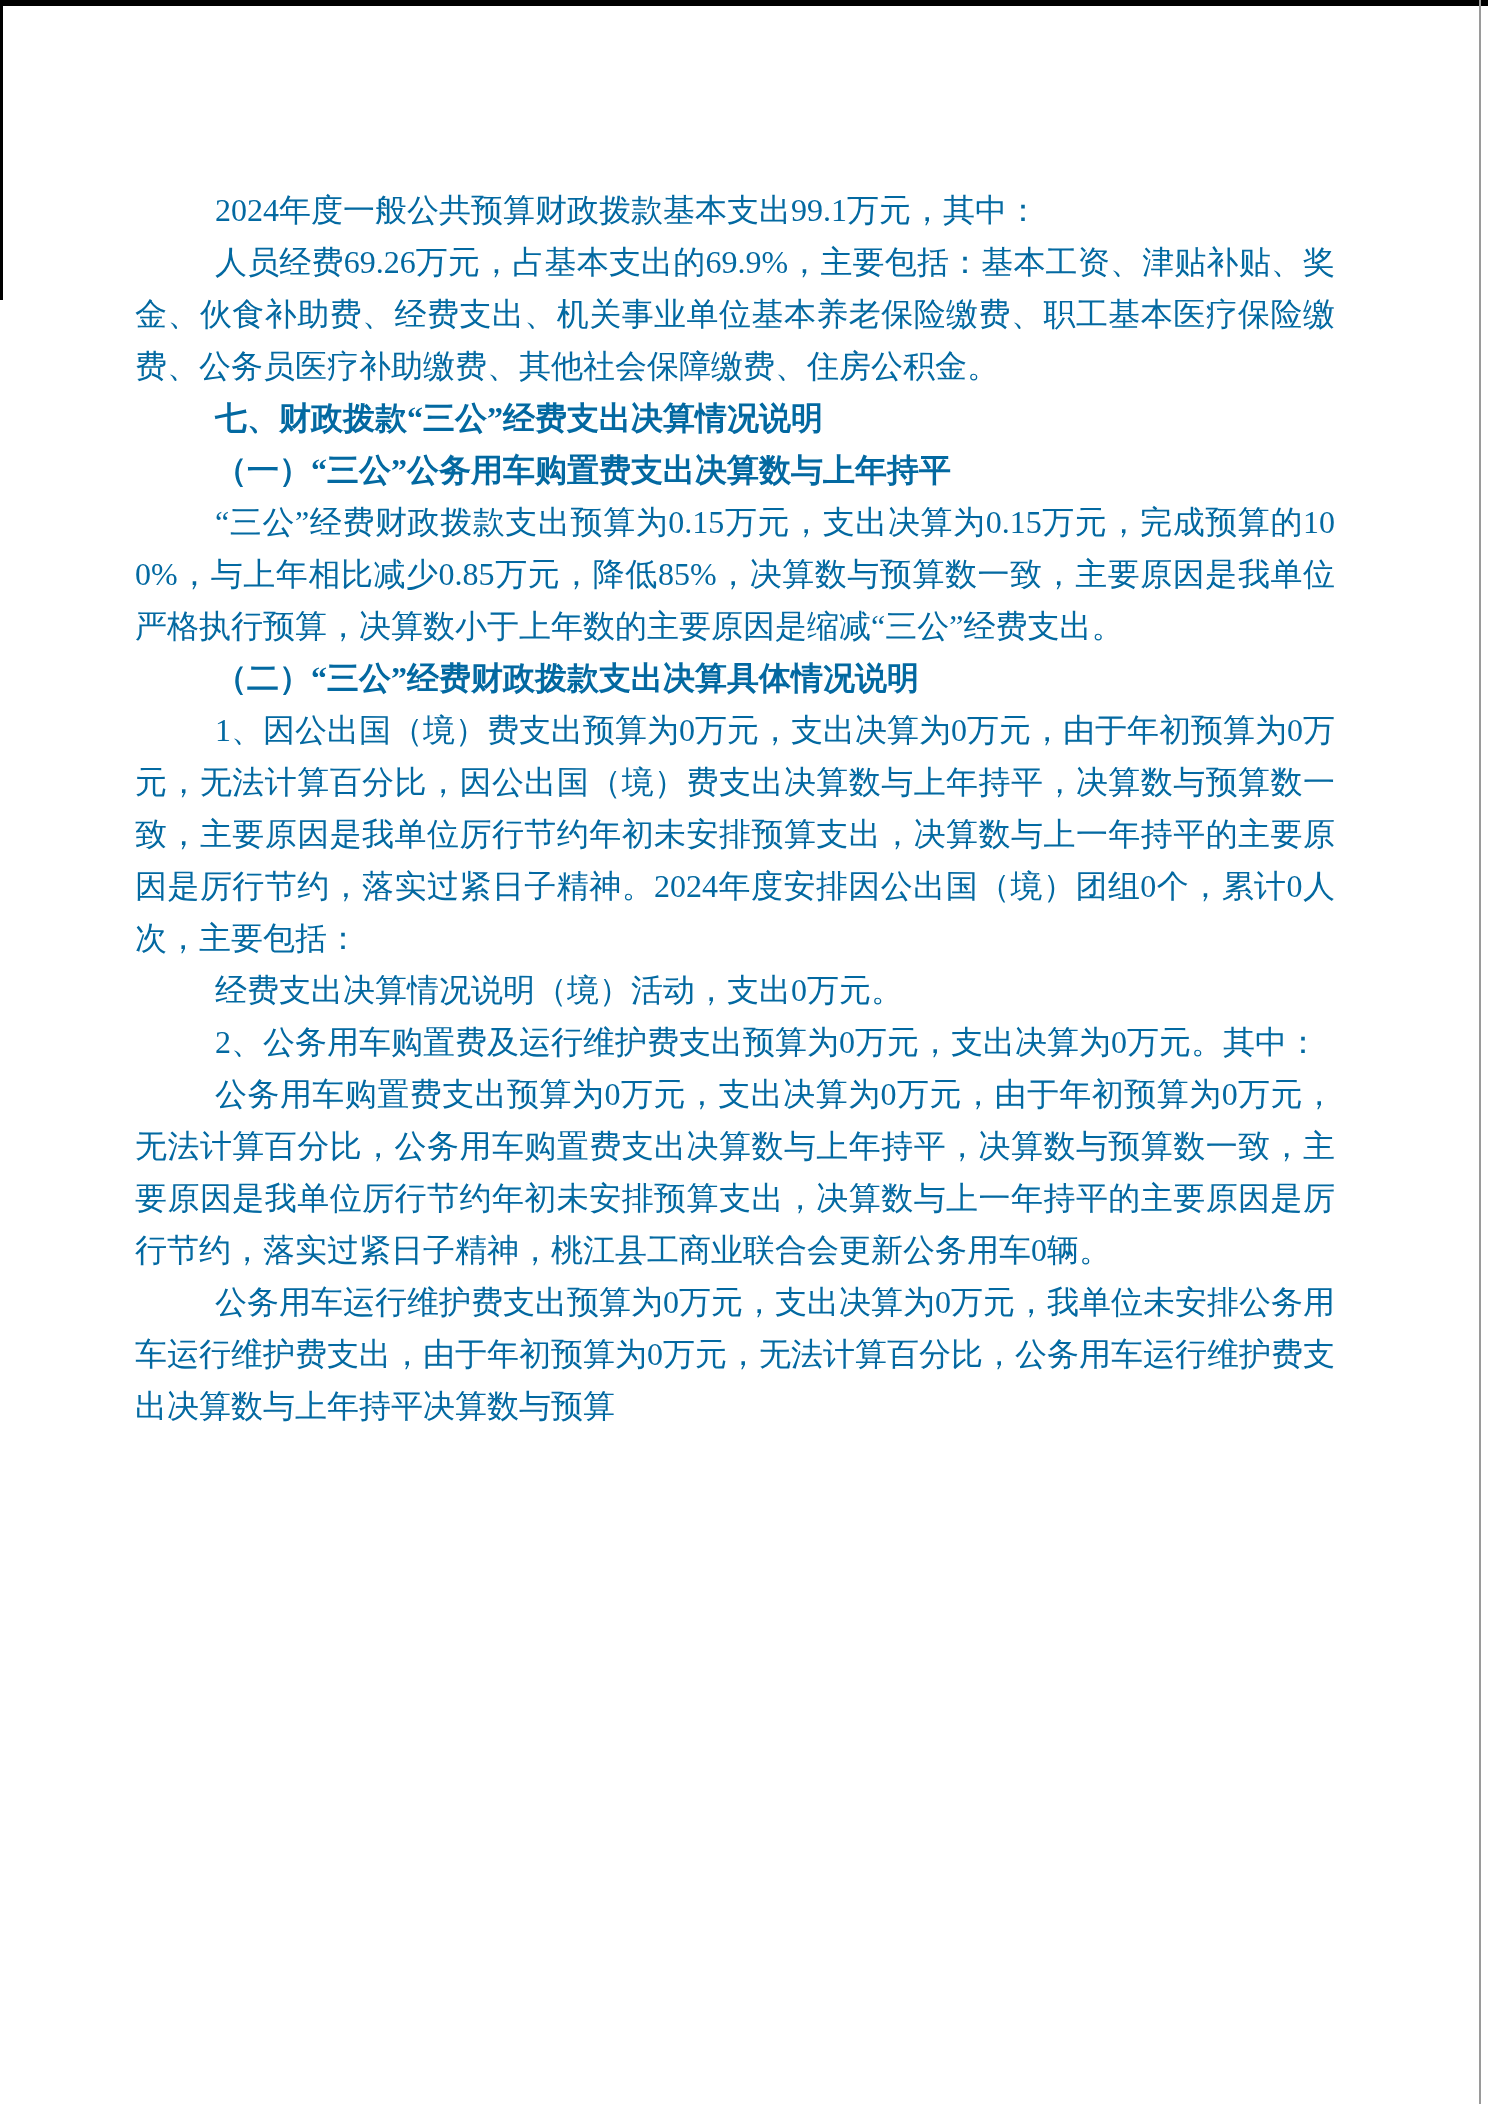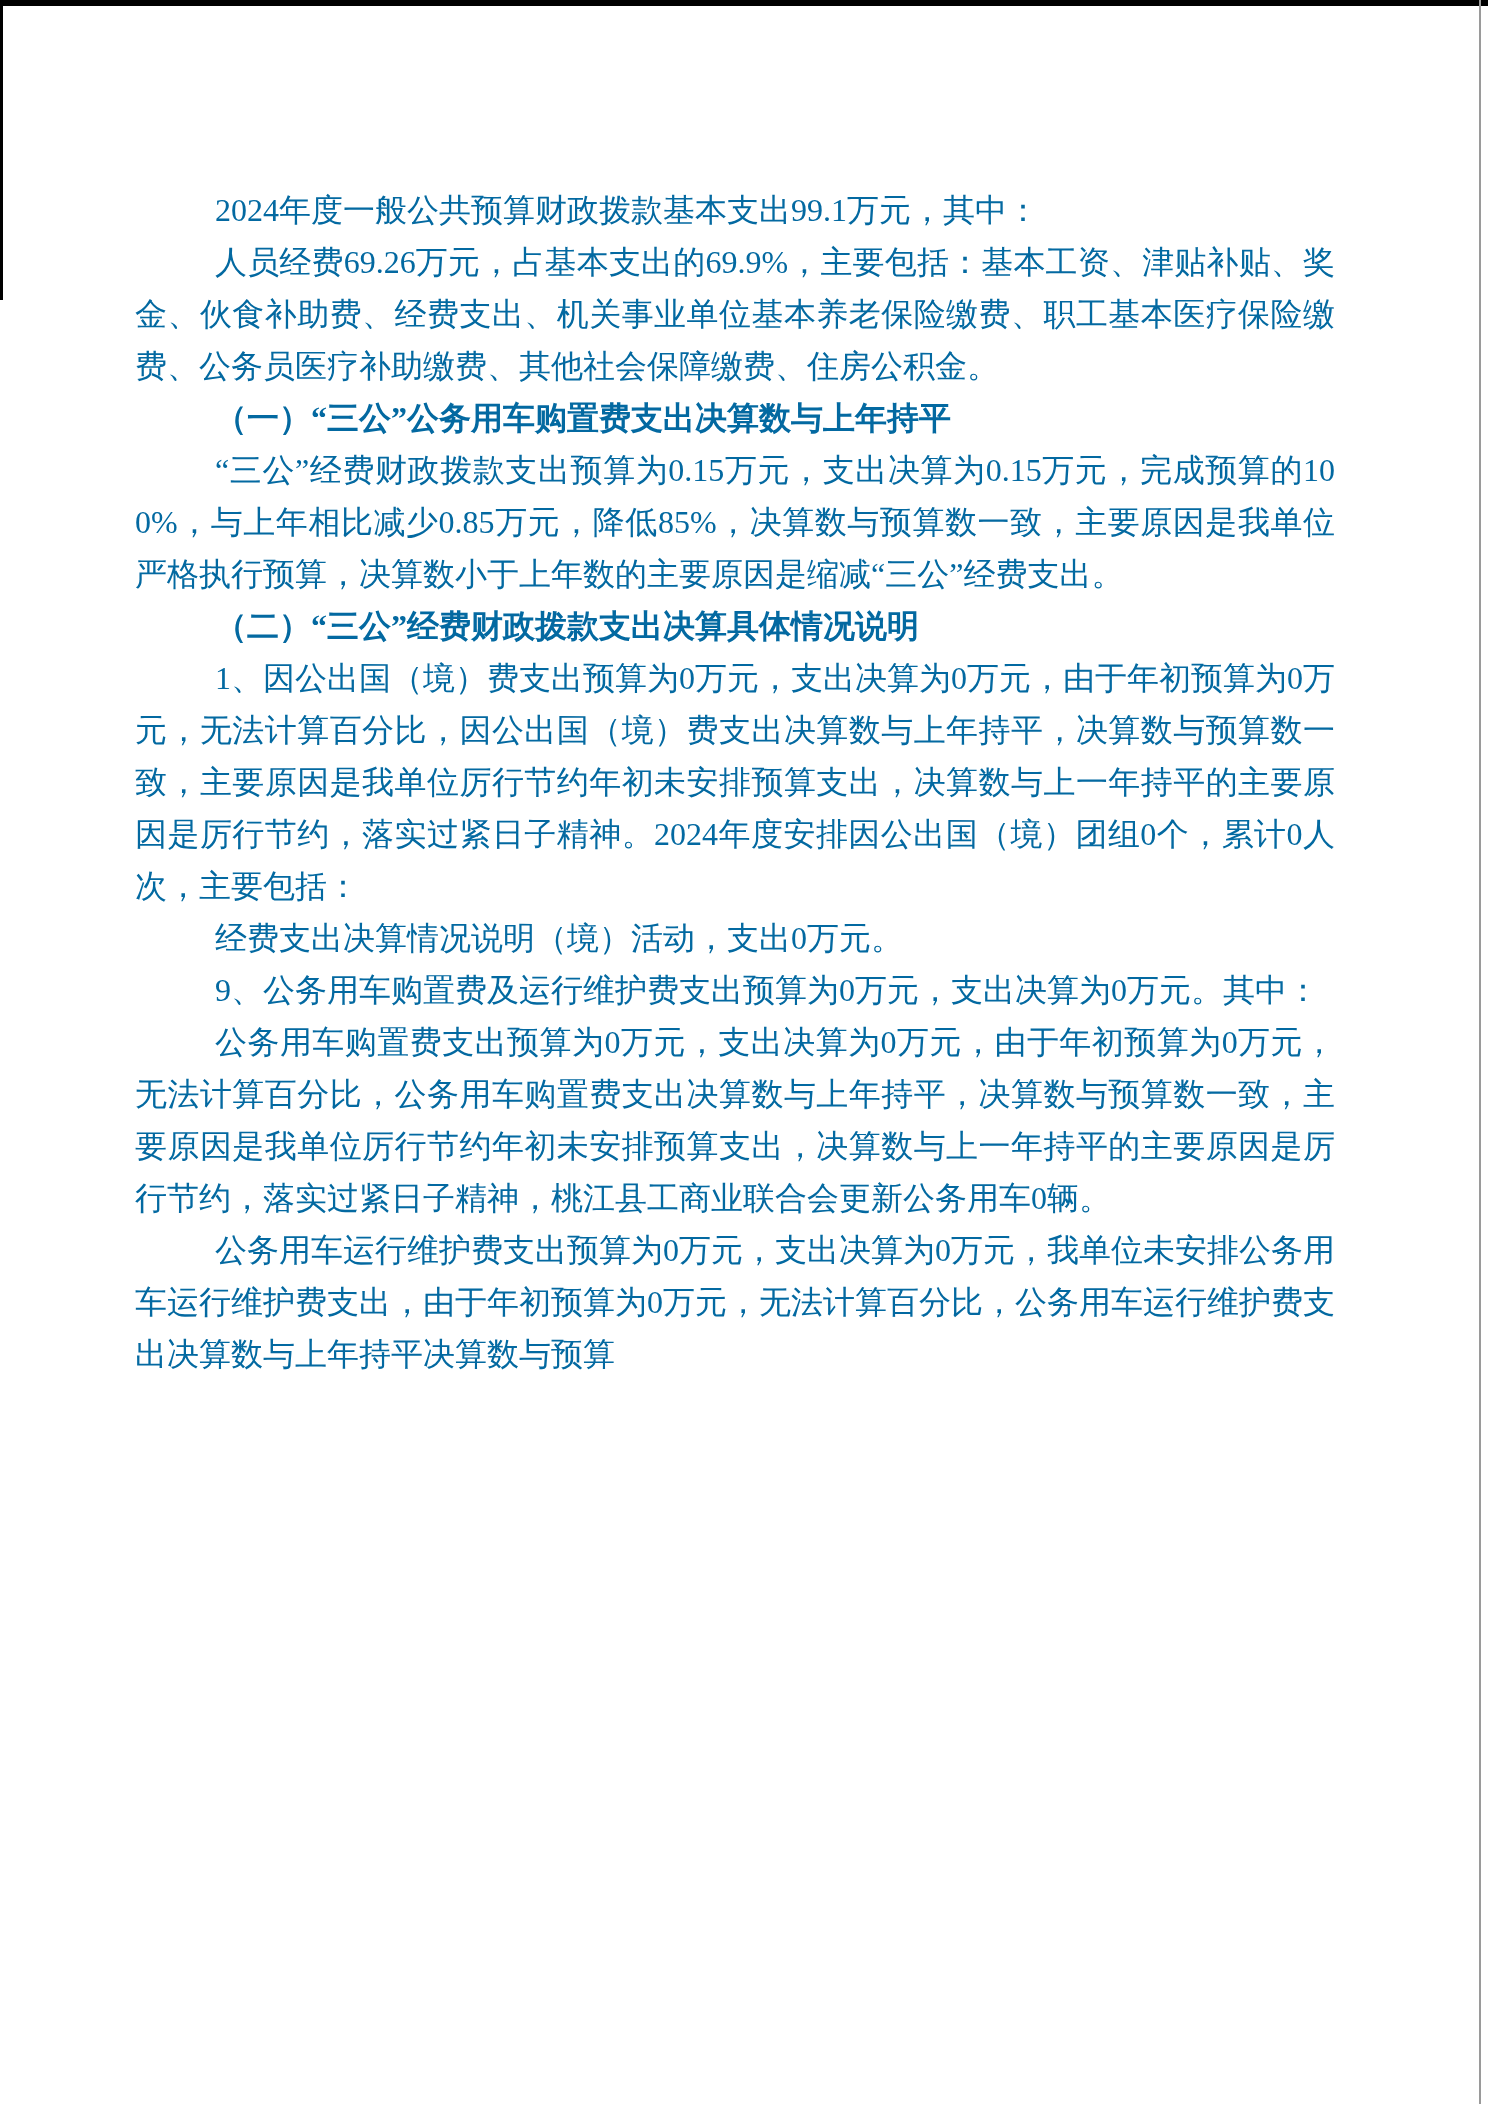--- a/index.html
+++ b/index.html
@@ -28,22 +28,23 @@
 </head>
 <body>
 
 <div class="page">
   <div class="top-bar"></div>
   <div class="left-edge"></div>
   <div class="right-edge"></div>
   <div class="content" id="doc-body">
       <p class="para">2024年度一般公共预算财政拨款基本支出99.1万元，其中：</p>
       <p class="para">人员经费69.26万元，占基本支出的69.9%，主要包括：基本工资、津贴补贴、奖金、伙食补助费、经费支出、机关事业单位基本养老保险缴费、职工基本医疗保险缴费、公务员医疗补助缴费、其他社会保障缴费、住房公积金。</p>
+      <p class="heading">七、财政拨款“三公”经费支出决算情况说明</p>
       <p class="heading">（一）“三公”公务用车购置费支出决算数与上年持平</p>
       <p class="para">“三公”经费财政拨款支出预算为0.15万元，支出决算为0.15万元，完成预算的100%，与上年相比减少0.85万元，降低85%，决算数与预算数一致，主要原因是我单位严格执行预算，决算数小于上年数的主要原因是缩减“三公”经费支出。</p>
       <p class="heading">（二）“三公”经费财政拨款支出决算具体情况说明</p>
       <p class="para">1、因公出国（境）费支出预算为0万元，支出决算为0万元，由于年初预算为0万元，无法计算百分比，因公出国（境）费支出决算数与上年持平，决算数与预算数一致，主要原因是我单位厉行节约年初未安排预算支出，决算数与上一年持平的主要原因是厉行节约，落实过紧日子精神。2024年度安排因公出国（境）团组0个，累计0人次，主要包括：</p>
       <p class="para">经费支出决算情况说明（境）活动，支出0万元。</p>
-      <p class="para">9、公务用车购置费及运行维护费支出预算为0万元，支出决算为0万元。其中：</p>
+      <p class="para">2、公务用车购置费及运行维护费支出预算为0万元，支出决算为0万元。其中：</p>
       <p class="para">公务用车购置费支出预算为0万元，支出决算为0万元，由于年初预算为0万元，无法计算百分比，公务用车购置费支出决算数与上年持平，决算数与预算数一致，主要原因是我单位厉行节约年初未安排预算支出，决算数与上一年持平的主要原因是厉行节约，落实过紧日子精神，桃江县工商业联合会更新公务用车0辆。</p>
       <p class="para">公务用车运行维护费支出预算为0万元，支出决算为0万元，我单位未安排公务用车运行维护费支出，由于年初预算为0万元，无法计算百分比，公务用车运行维护费支出决算数与上年持平决算数与预算</p>
     </div>
 </div>
 
 </body></html>

